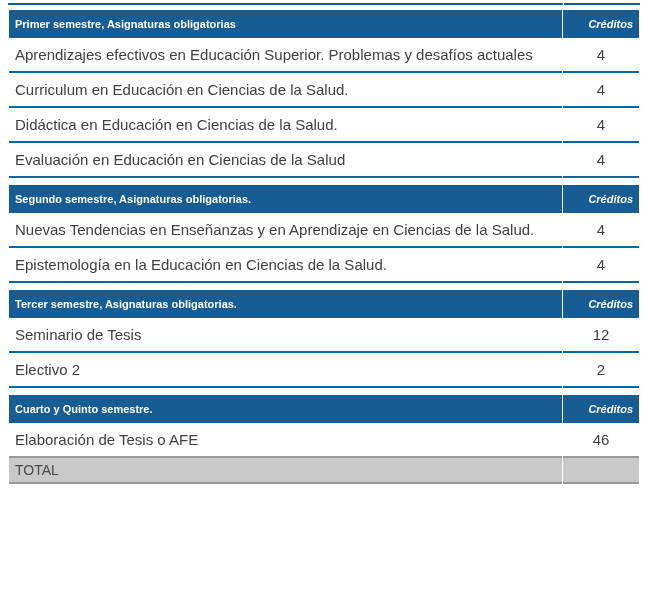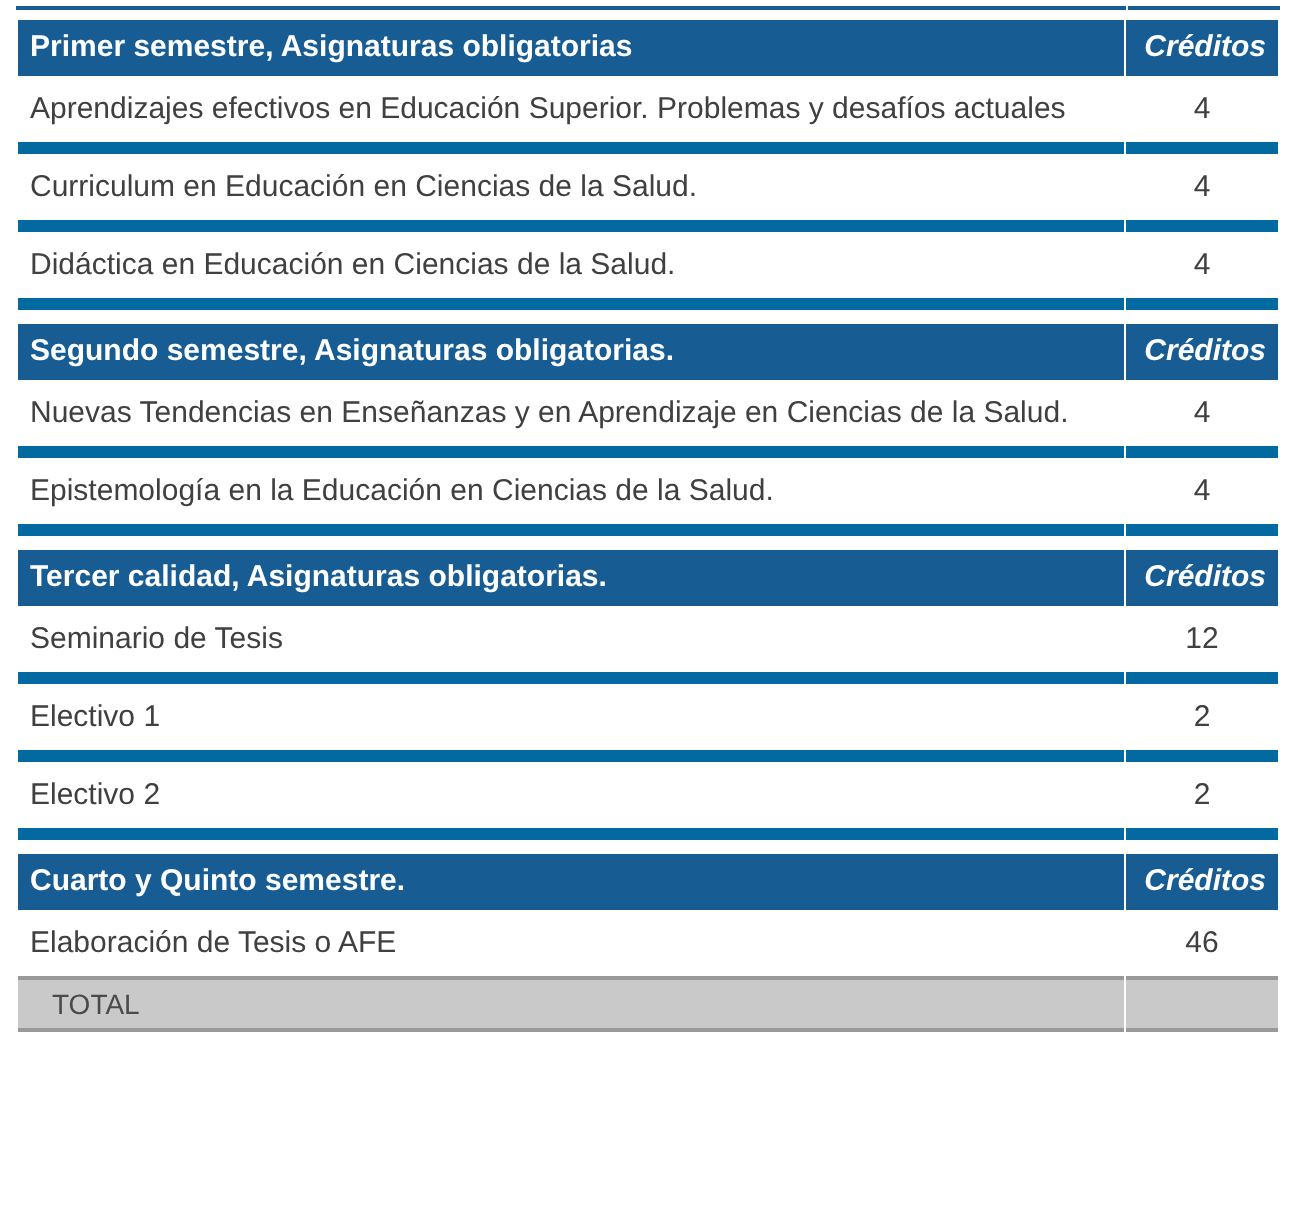--- a/index.html
+++ b/index.html
@@ -23,50 +23,50 @@
     border-collapse: separate;
     border-spacing: 1px 0;
     table-layout: fixed;
     margin-bottom: 7px;
   }
   table.section:last-of-type { margin-bottom: 0; }
 
   th {
     background: #175d93;
     color: #ffffff;
-    font-size: 15px;
+    font-size: 11px;
     font-weight: bold;
     text-align: left;
     padding: 4px 6px;
     line-height: 20px;
     white-space: nowrap;
     overflow: hidden;
   }
   th.credits-h { width: 76px; text-align: right; font-style: italic; }
 
   td {
     background: #ffffff;
     color: #404040;
     font-size: 15px;
     padding: 7px 6px;
     line-height: 19px;
-    border-bottom: 6px solid #0369a1;
+    border-bottom: 2px solid #0369a1;
     white-space: nowrap;
     overflow: hidden;
   }
   td.credits { text-align: center; }
 
   
   table.section:last-of-type tbody tr:last-child td { border-bottom: none; }
 
   tfoot td {
     background: #c9c9c9;
     color: #4a4a4a;
     font-size: 14px;
-    padding: 3px 17px;
+    padding: 3px 6px;
     line-height: 18px;
     border-top: 2px solid #999999;
     border-bottom: 2px solid #999999;
   }
 </style>
 </head>
 <body>
 
 <div class="page">
 
@@ -88,20 +88,24 @@
         <td class="credits">4</td>
       </tr>
       <tr>
         <td class="name">Curriculum en Educación en Ciencias de la Salud.</td>
         <td class="credits">4</td>
       </tr>
       <tr>
         <td class="name">Didáctica en Educación en Ciencias de la Salud.</td>
         <td class="credits">4</td>
       </tr>
+      <tr>
+        <td class="name">Evaluación en Educación en Ciencias de la Salud</td>
+        <td class="credits">4</td>
+      </tr>
     </tbody>
   </table>
 
   <table class="section">
     <thead>
       <tr>
         <th class="name">Segundo semestre, Asignaturas obligatorias.</th>
         <th class="credits-h">Créditos</th>
       </tr>
     </thead>
@@ -113,32 +117,28 @@
       <tr>
         <td class="name">Epistemología en la Educación en Ciencias de la Salud.</td>
         <td class="credits">4</td>
       </tr>
     </tbody>
   </table>
 
   <table class="section">
     <thead>
       <tr>
-        <th class="name">Tercer calidad, Asignaturas obligatorias.</th>
+        <th class="name">Tercer semestre, Asignaturas obligatorias.</th>
         <th class="credits-h">Créditos</th>
       </tr>
     </thead>
     <tbody>
       <tr>
         <td class="name">Seminario de Tesis</td>
         <td class="credits">12</td>
-      </tr>
-      <tr>
-        <td class="name">Electivo 1</td>
-        <td class="credits">2</td>
       </tr>
       <tr>
         <td class="name">Electivo 2</td>
         <td class="credits">2</td>
       </tr>
     </tbody>
   </table>
 
   <table class="section">
     <thead>

